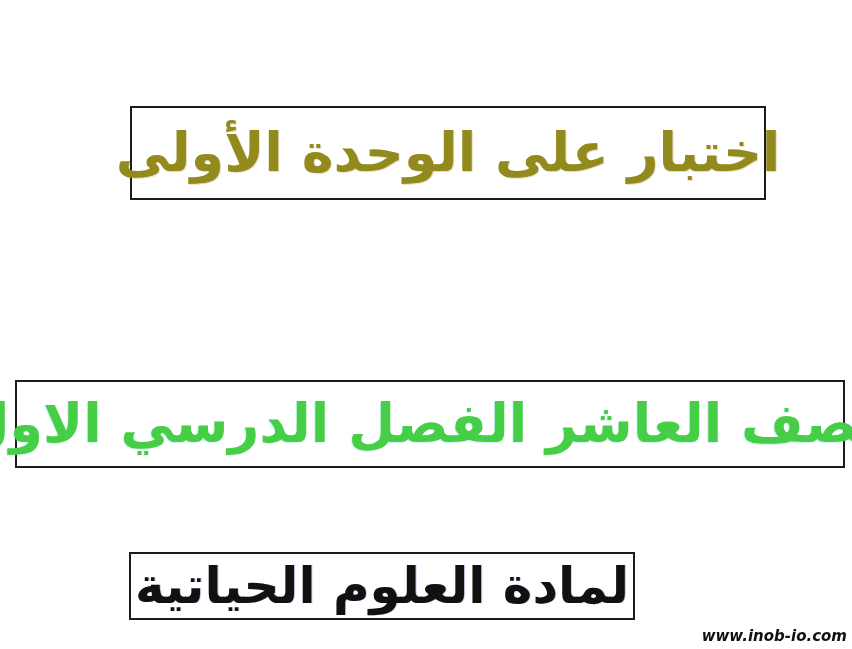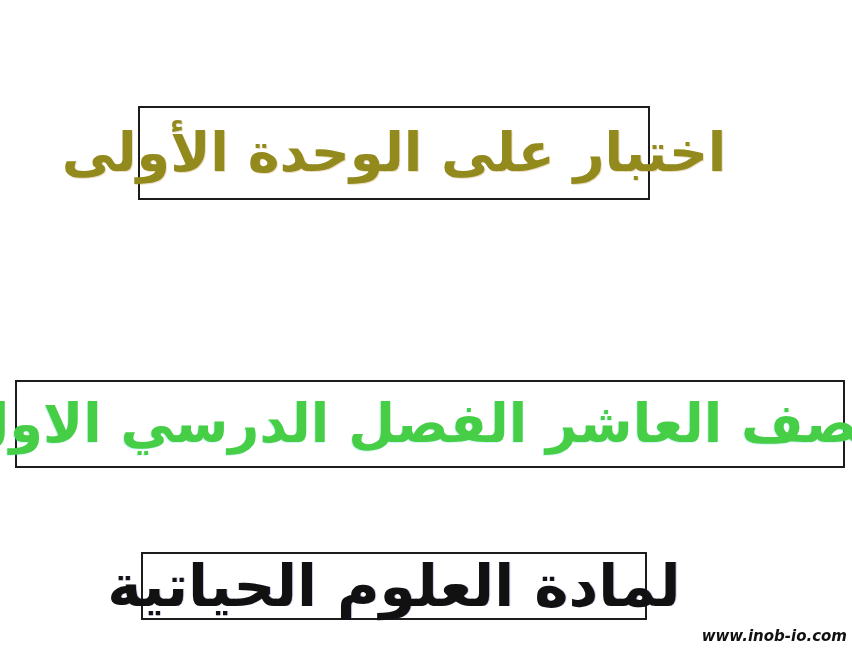--- a/index.html
+++ b/index.html
@@ -23,23 +23,23 @@
     align-items: center;
     justify-content: center;
     direction: rtl;
     text-align: center;
     font-weight: bold;
     white-space: nowrap;
     box-sizing: border-box;
     line-height: 1;
   }
   .box-exam {
-    left: 138px;
+    left: 130px;
     top: 106px;
-    width: 512px;
+    width: 636px;
     height: 94px;
     font-size: 54px;
     text-shadow: 1px 1px 0 rgba(180,120,30,0.25);
   }
   .box-lesson {
     left: 265px;
     top: 240px;
     width: 335px;
     height: 93px;
     font-size: 54px;
@@ -50,23 +50,22 @@
     width: 830px;
     height: 88px;
     font-size: 54px;
     text-shadow: -1px 1px 0 rgba(80,220,220,0.25);
   }
   .box-subject {
     left: 129px;
     top: 552px;
     width: 506px;
     height: 68px;
-    font-size: 58px;
+    font-size: 50px;
     text-shadow: 1px 0 0 rgba(40,60,200,0.25);
-    margin-left: 12px;
   }
   .watermark {
     position: absolute;
     right: 5px;
     bottom: 4px;
     font-size: 15px;
     font-weight: bold;
     font-style: italic;
     color: #111111;
     font-family: "DejaVu Sans", sans-serif;

